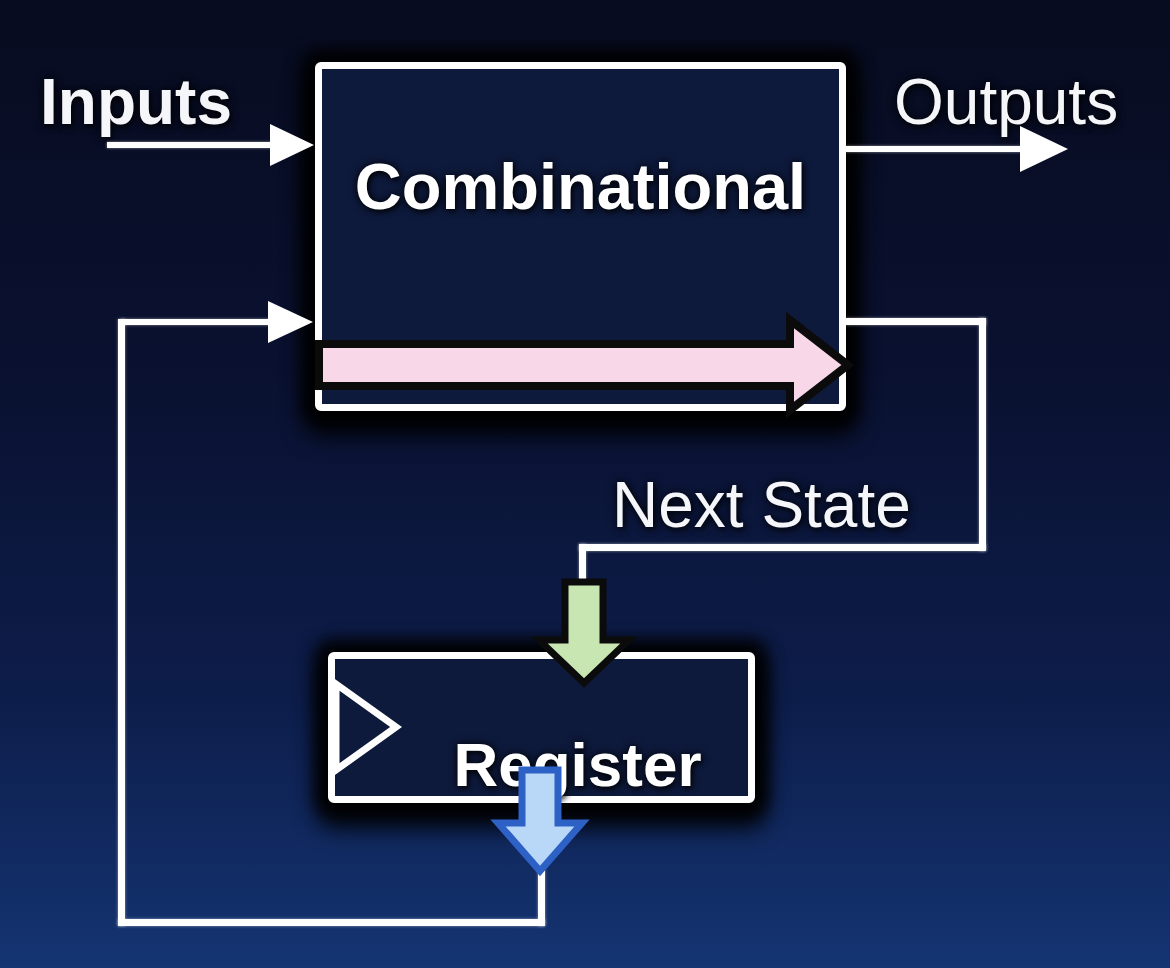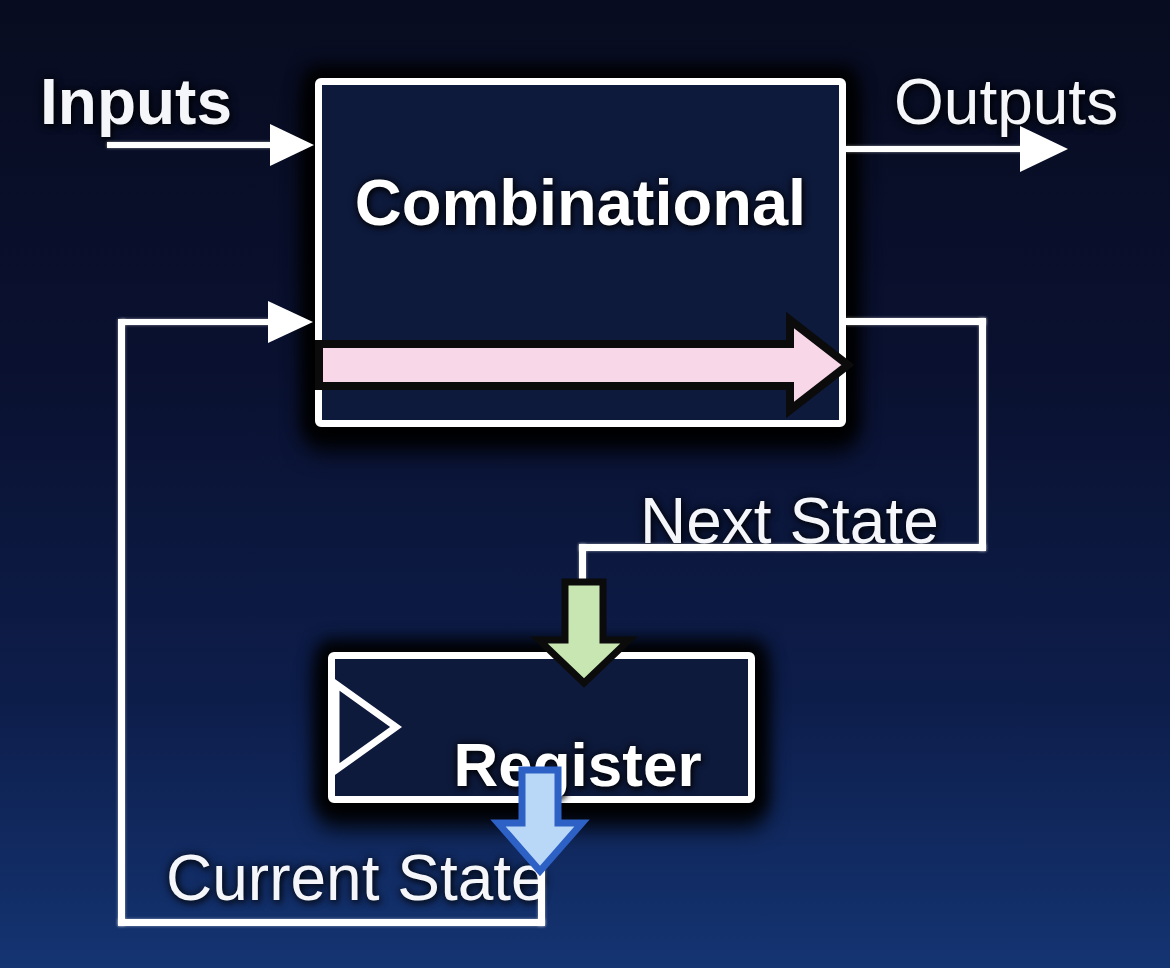--- a/index.html
+++ b/index.html
@@ -45,36 +45,35 @@
     position:absolute;
     width:0;height:0;
   }
   svg{position:absolute;overflow:visible;}
 </style>
 </head>
 <body>
 
 <div class="stage">
 
-  <div class="box" style="left:315px;top:78px;width:531px;height:349px;">
+  <div class="box" style="left:315px;top:62px;width:531px;height:349px;">
     <div class="box-label" style="top:73px;"><span>Combinational</span><br></div>
   </div>
 
   <div class="box" style="left:328px;top:652px;width:427px;height:151px;display:flex;align-items:flex-end;justify-content:center;padding-left:72px;">
     <div class="box-label" style="position:static;width:auto;font-size:62px;line-height:62px;">Register</div>
   </div>
 
   <svg style="left:330px;top:680px;" width="80" height="95" viewBox="0 0 80 95">
     <polygon points="6,4 66,47 6,90" fill="none" stroke-width="7" stroke-linejoin="miter" stroke="#ffffff"></polygon>
   </svg>
 
   <div class="lbl" style="left:40px;top:70px;font-weight:bold;">Inputs</div>
   <div class="lbl" style="left:894px;top:70px;">Outputs</div>
-  <div class="lbl" style="left:640px;top:473px;margin-top:16px;">Next State</div>
-  <div class="lbl" style="left:166px;top:846px;">Current State</div>
+  <div class="lbl" style="left:612px;top:473px;">Next State</div>
 
   <div class="line" style="left:107px;top:142px;width:165px;height:6px;"></div>
   <div class="tri" style="left:270px;top:124px;border-left:44px solid #fff;border-top:21px solid transparent;border-bottom:21px solid transparent;"></div>
 
   <div class="line" style="left:846px;top:146px;width:176px;height:6px;"></div>
   <div class="tri" style="left:1020px;top:126px;border-left:48px solid #fff;border-top:23px solid transparent;border-bottom:23px solid transparent;"></div>
 
   <div class="line" style="left:121px;top:319px;width:149px;height:6px;"></div>
   <div class="tri" style="left:268px;top:301px;border-left:45px solid #fff;border-top:21px solid transparent;border-bottom:21px solid transparent;"></div>
   <div class="line" style="left:118px;top:319px;width:7px;height:607px;"></div>

